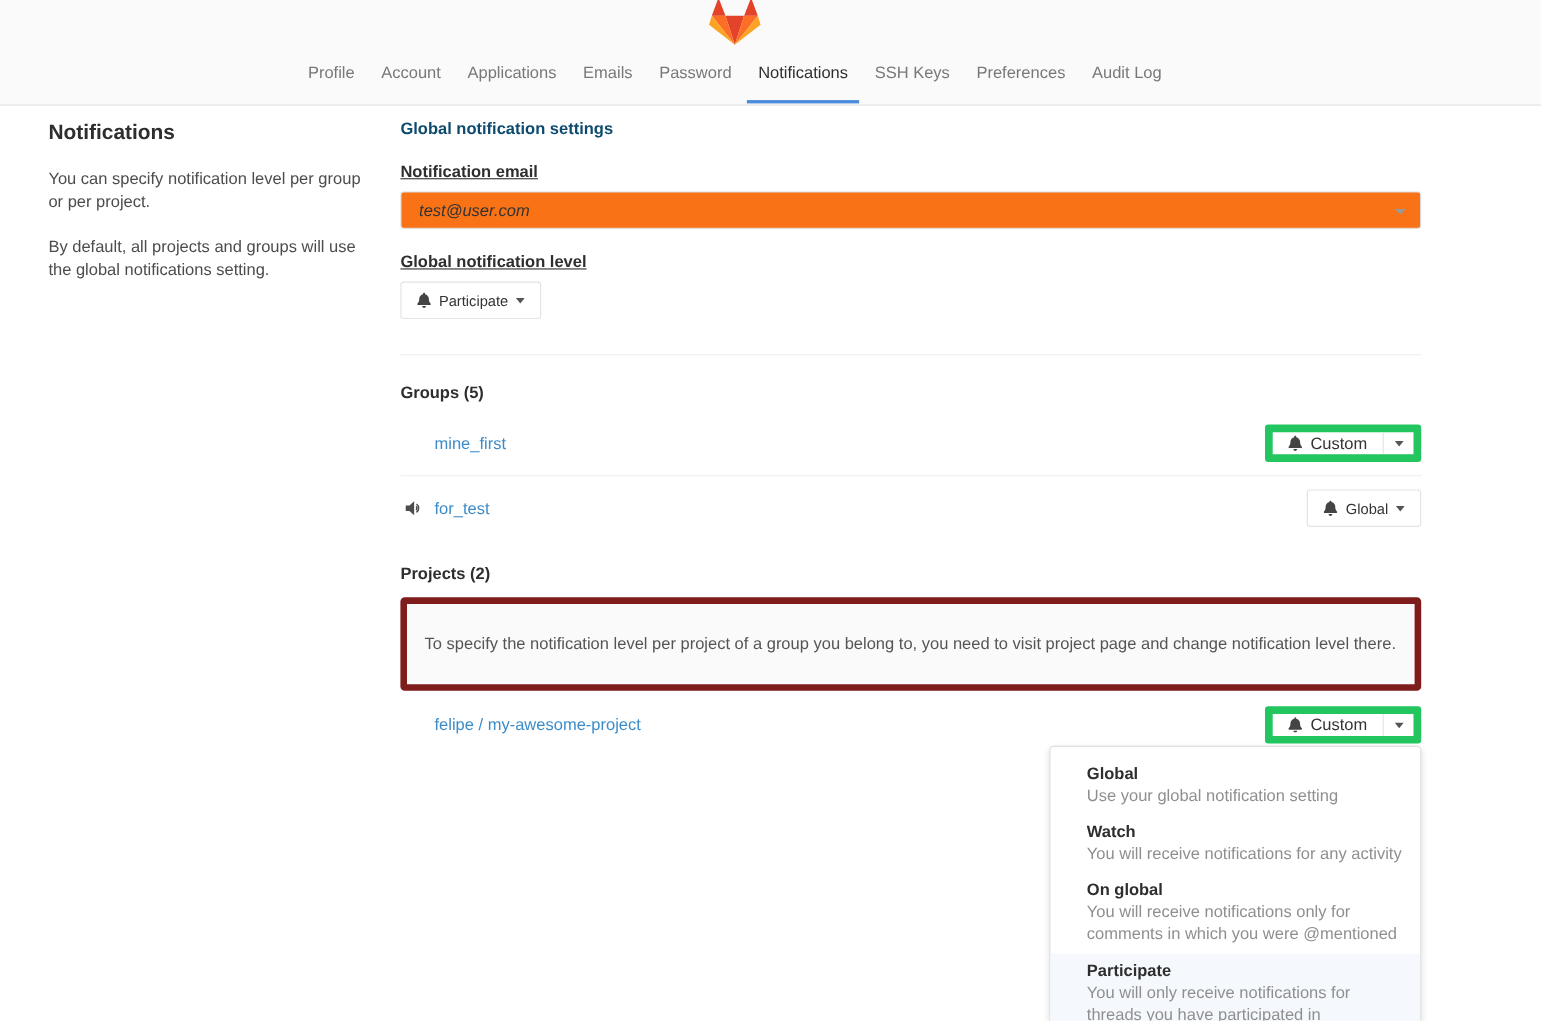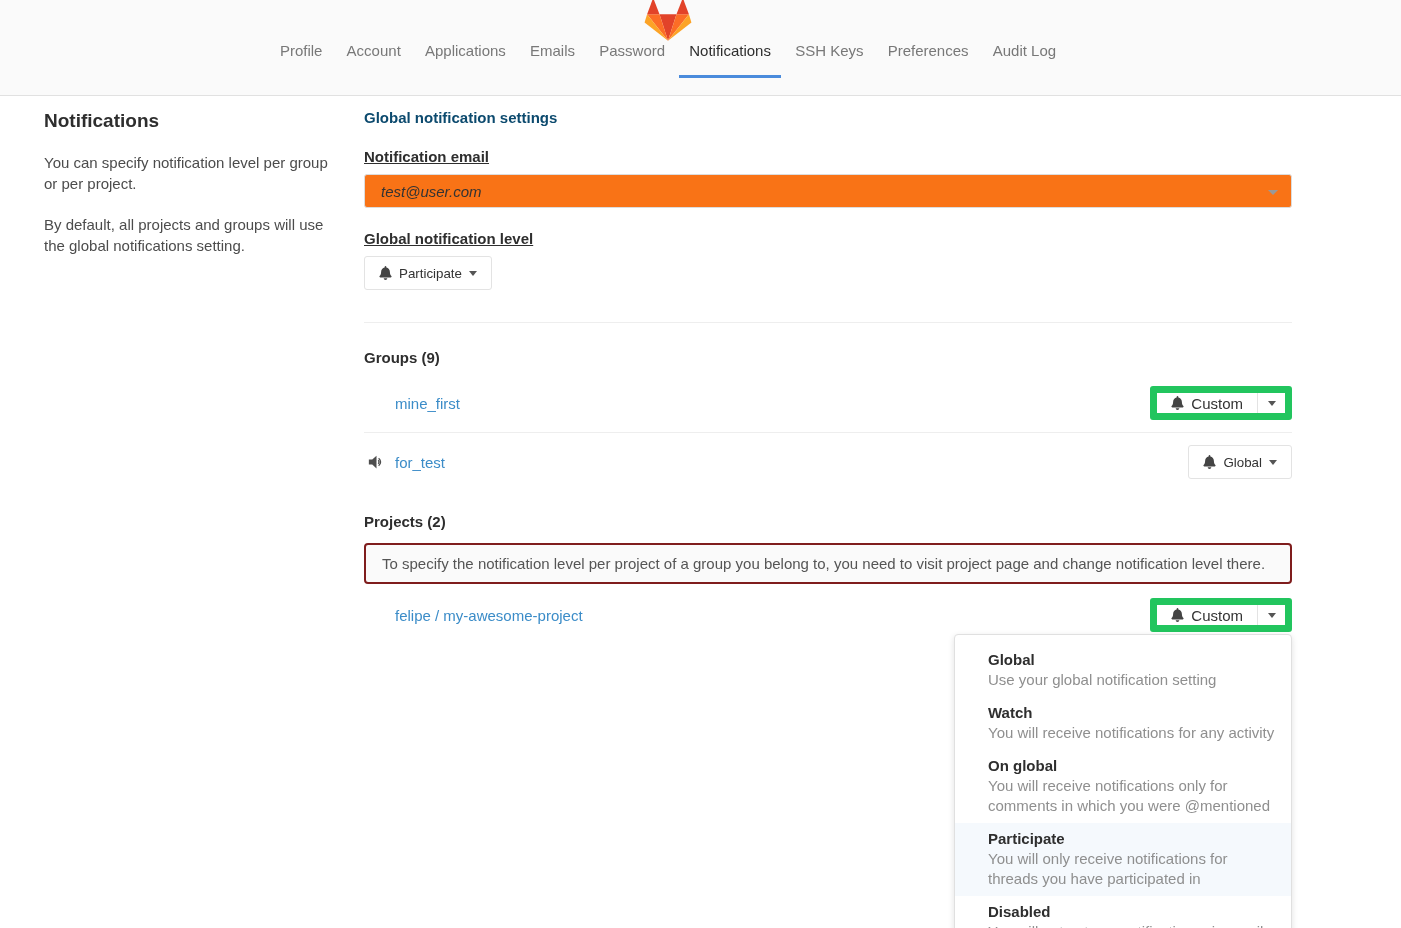--- a/index.html
+++ b/index.html
@@ -3,21 +3,21 @@
 <meta charset="utf-8">
 <style>
   * { margin:0; padding:0; box-sizing:border-box; }
   html,body { width:1401px; height:928px; background:#fff; overflow:hidden;
               font-family:"Liberation Sans", sans-serif; font-size:15px; color:#2e2e2e; }
 
   
   .header { position:relative; height:96px; background:#fafafa; border-bottom:1px solid #e1e1e1; }
   .header-inner { position:relative; width:1336px; height:96px; }
   .logo { position:absolute; left:644px; top:-3px; width:48px; height:45px; }
-  .nav { position:absolute; left:0; top:42px; width:1336px; text-align:center; white-space:nowrap; }
+  .nav { position:absolute; left:0; top:58px; width:1336px; text-align:center; white-space:nowrap; }
   .nav-item { display:inline-block; padding:0 10px 16px 10px; color:#787878; cursor:pointer;
               border-bottom:3px solid transparent; }
   .nav-item.active { color:#2e2e2e; border-bottom-color:#4a8bdc; }
 
   
   .main { display:flex; margin-left:44px; width:1248px; }
   .col-left { width:286px; padding-top:14px; }
   .col-right { width:928px; margin-left:34px; padding-top:13px; }
 
   .col-left h3 { font-size:19px; font-weight:bold; color:#2e2e2e; margin-bottom:4px; }
@@ -52,22 +52,22 @@
   hr.rule { border:none; border-top:1px solid #eee; margin-top:32px; }
 
   .list-title { font-weight:bold; margin-top:26px; }
   .rows { margin-top:8px; }
   .row { display:flex; align-items:center; padding:12px 0; position:relative; }
   .row + .row { border-top:1px solid #eee; }
   .row-icon { width:27px; margin-left:4px; display:flex; align-items:center; }
   a.item-link { color:#3b8cc8; text-decoration:none; cursor:pointer; }
   .row-actions { margin-left:auto; }
 
-  .notice { margin-top:13px; background:#fafafa; border:2px solid #7f1d1d; border-radius:4px;
-            padding:8px 16px; color:#555; line-height:21px; }
+  .notice { margin-top:13px; background:#fafafa; border:6px solid #7f1d1d; border-radius:4px;
+            padding:26px 16px; color:#555; line-height:21px; }
 
   
   .dropdown { position:absolute; top:48px; right:0; width:338px; background:#fff; z-index:20;
               border:1px solid #e0e0e0; border-radius:4px; box-shadow:0 2px 6px rgba(0,0,0,.12);
               padding:9px 0; }
   .dd-item { padding:6px 16px 7px 33px; cursor:pointer; }
   .dd-item.selected { background:#f5f9fd; }
   .dd-title { font-weight:bold; color:#2e2e2e; line-height:20px; }
   .dd-desc { color:#8f8f8f; line-height:20px; }
 
@@ -125,21 +125,21 @@
         <svg class="icon bell" width="13" height="14" viewBox="0 0 448 512">
             <path fill="#444" d="M224 512c35.3 0 64-28.6 64-64H160c0 35.4 28.7 64 64 64zm215.4-149.7c-19.3-20.8-55.5-52-55.5-154.3 0-77.7-54.5-139.9-127.9-155.2V32c0-17.7-14.3-32-32-32s-32 14.3-32 32v20.8C118.6 68.1 64.1 130.3 64.1 208c0 102.3-36.2 133.5-55.5 154.3-6 6.4-8.7 14.2-8.6 21.7.1 16.4 13 32 32.1 32h383.8c19.1 0 32-15.6 32.1-32 .1-7.6-2.6-15.3-8.6-21.7z"></path>
           </svg>
         <span>Participate</span>
         <span class="caret"></span>
       </button>
     </div>
 
     <hr class="rule">
 
-    <div class="list-title">Groups (9)</div>
+    <div class="list-title">Groups (5)</div>
     <div class="rows">
 
       <div class="row">
         <span class="row-icon"></span>
         <a class="item-link">mine_first</a>
         <div class="row-actions">
           <div class="btn-group">
             <span class="seg-main">
               <svg class="icon bell" width="13" height="14" viewBox="0 0 448 512">
                   <path fill="#444" d="M224 512c35.3 0 64-28.6 64-64H160c0 35.4 28.7 64 64 64zm215.4-149.7c-19.3-20.8-55.5-52-55.5-154.3 0-77.7-54.5-139.9-127.9-155.2V32c0-17.7-14.3-32-32-32s-32 14.3-32 32v20.8C118.6 68.1 64.1 130.3 64.1 208c0 102.3-36.2 133.5-55.5 154.3-6 6.4-8.7 14.2-8.6 21.7.1 16.4 13 32 32.1 32h383.8c19.1 0 32-15.6 32.1-32 .1-7.6-2.6-15.3-8.6-21.7z"></path>

